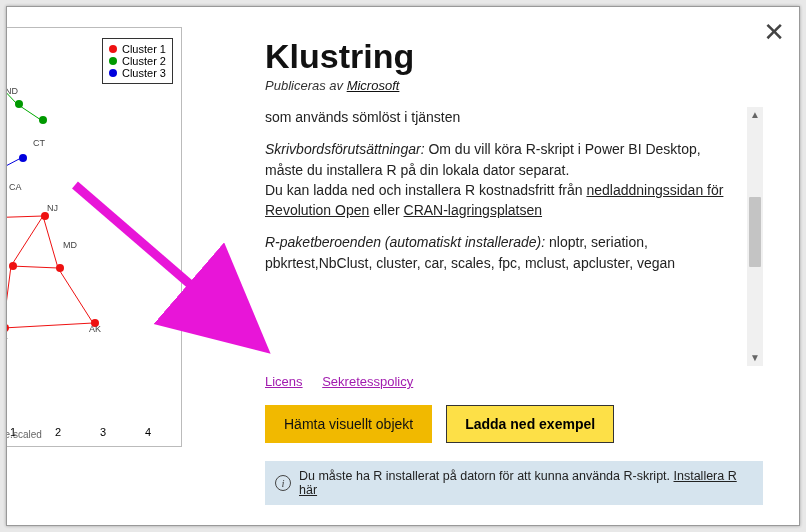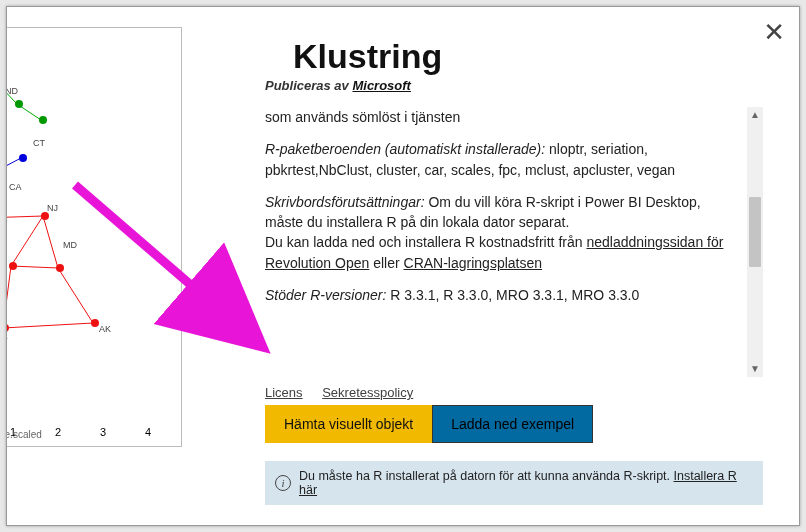--- a/index.html
+++ b/index.html
@@ -58,46 +58,46 @@
     position: relative;
     padding: 30px 36px 20px 28px;
     display:flex;
     flex-direction:column;
   }
   .close-btn {
     position:absolute; top:12px; right:14px;
     font-size:26px; line-height:1;
     color:#444; font-weight:300; cursor:pointer;
   }
-  .title { font-size:34px; font-weight:700; color:#111; margin-bottom:2px;margin-left:28px;}
-  .publisher { font-size:13px; font-style:italic; color:#333; margin-bottom:14px;font-weight:bold;}
+  .title { font-size:34px; font-weight:700; color:#111; margin-bottom:2px;}
+  .publisher { font-size:13px; font-style:italic; color:#333; margin-bottom:14px;}
   .publisher .link { font-style:italic; text-decoration:underline; cursor:pointer; color:#111;}
   .scroll-area {
     position:relative;
     flex:1;
     overflow:hidden;
     padding-right:22px;
     font-size:14px; color:#222; line-height:1.45;
   }
   .scroll-area p { margin-bottom:12px; }
   .ital { font-style:italic; }
   .u { text-decoration:underline; cursor:pointer; }
   .scrollbar {
     position:absolute; right:0; top:0; width:16px; height:100%;
     background:#f0f0f0;
   }
   .sb-arrow { width:16px;height:16px; display:flex;align-items:center;justify-content:center;
     font-size:10px;color:#666;background:#f0f0f0; cursor:pointer;}
   .sb-thumb { position:absolute; left:2px; width:12px; background:#c4c4c4; border-radius:1px;}
   .links-row { margin-top:8px; font-size:13px; }
-  .links-row span { text-decoration:underline; cursor:pointer; margin-right:16px; color:#404040;}
-  .btn-row { margin-top:5px; display:flex; }
+  .links-row span { text-decoration:underline; cursor:pointer; margin-right:16px; color:#a21caf;}
+  .btn-row { margin-top:16px; display:flex; gap:14px; }
   .btn {
     padding:10px 18px; font-size:14px; border:1px solid #333;
-    background:#0369a1; cursor:pointer;
+    background:#fde047; cursor:pointer;font-weight:bold;
   }
   .btn-primary { background:#f1b900; border-color:#f1b900; color:#111; font-weight:400;}
   .info-bar {
     margin-top:18px;
     background:#d6e4ee;
     padding:8px 10px;
     font-size:12.5px;
     display:flex; align-items:center; gap:8px;
     color:#222;
   }
@@ -114,20 +114,34 @@
     z-index:50;
   }
 </style>
 </head>
 <body>
 
 <div class="dialog">
 
   <div class="left-panel">
     <div class="chart-box">
+      <div class="legend">
+        <div class="legend-row">
+            <span class="dot red"></span>
+            <span>Cluster  1</span>
+          </div>
+        <div class="legend-row">
+            <span class="dot green"></span>
+            <span>Cluster  2</span>
+          </div>
+        <div class="legend-row">
+            <span class="dot blue"></span>
+            <span>Cluster  3</span>
+          </div>
+      </div>
       <svg class="lines" width="190" height="420">
         <g stroke="#0a0" stroke-width="1">
           <line x1="-10" y1="40" x2="24" y2="76"></line>
           <line x1="24" y1="76" x2="48" y2="92"></line>
         </g>
         <g stroke="#00d" stroke-width="1">
           <line x1="-10" y1="150" x2="28" y2="130"></line>
         </g>
         <g stroke="#e11" stroke-width="1">
           <line x1="-10" y1="190" x2="50" y2="188"></line>
@@ -146,21 +160,21 @@
       <span class="point blue" style="left:26px;top:126px"></span>
         <span class="lbl" style="left:16px;top:154px">CA</span>
       <span class="point red" style="left:48px;top:184px"></span>
         <span class="lbl" style="left:54px;top:175px">NJ</span>
       <span class="point red" style="left:16px;top:234px"></span>
       <span class="point red" style="left:63px;top:236px"></span>
         <span class="lbl" style="left:70px;top:212px">MD</span>
       <span class="point red" style="left:8px;top:296px"></span>
         <span class="lbl" style="left:2px;top:308px">NV</span>
       <span class="point red" style="left:98px;top:291px"></span>
-        <span class="lbl" style="left:106px;top:296px">AK</span>
+        <span class="lbl" style="left:96px;top:296px">AK</span>
 
       <div class="xaxis">
         <span class="xt" style="left:20px">1</span>
         <span class="xt" style="left:65px">2</span>
         <span class="xt" style="left:110px">3</span>
         <span class="xt" style="left:155px">4</span>
       </div>
       <div class="xcap">ne.scaled</div>
     </div>
   </div>
@@ -168,28 +182,25 @@
   <div class="right-panel">
     <div class="close-btn">✕</div>
     <div class="title">Klustring</div>
     <div class="publisher">
       <span>Publiceras av </span><span class="link">Microsoft</span>
     </div>
 
     <div class="scroll-area">
       <p>som används sömlöst i tjänsten</p>
       <p>
-        <span class="ital">R-paketberoenden (automatiskt installerade):</span><span> nloptr, seriation, pbkrtest,NbClust, cluster, car, scales, fpc, mclust, apcluster, vegan</span>
-      </p>
-      <p>
         <span class="ital">Skrivbordsförutsättningar:</span><span> Om du vill köra R-skript i Power BI Desktop, måste du installera R på din lokala dator separat.</span><br>
         <span>Du kan ladda ned och installera R kostnadsfritt från </span><span class="u">nedladdningssidan för Revolution Open</span><span> eller </span><span class="u">CRAN-lagringsplatsen</span>
       </p>
       <p>
-        <span class="ital">Stöder R-versioner:</span><span>  R 3.3.1, R 3.3.0, MRO 3.3.1, MRO 3.3.0</span>
+        <span class="ital">R-paketberoenden (automatiskt installerade):</span><span> nloptr, seriation, pbkrtest,NbClust, cluster, car, scales, fpc, mclust, apcluster, vegan</span>
       </p>
 
       <div class="scrollbar">
         <div class="sb-arrow">▲</div>
         <div class="sb-thumb" style="top:90px;height:70px"></div>
         <div class="sb-arrow" style="position:absolute;bottom:0">▼</div>
       </div>
     </div>
 
     <div class="links-row">

